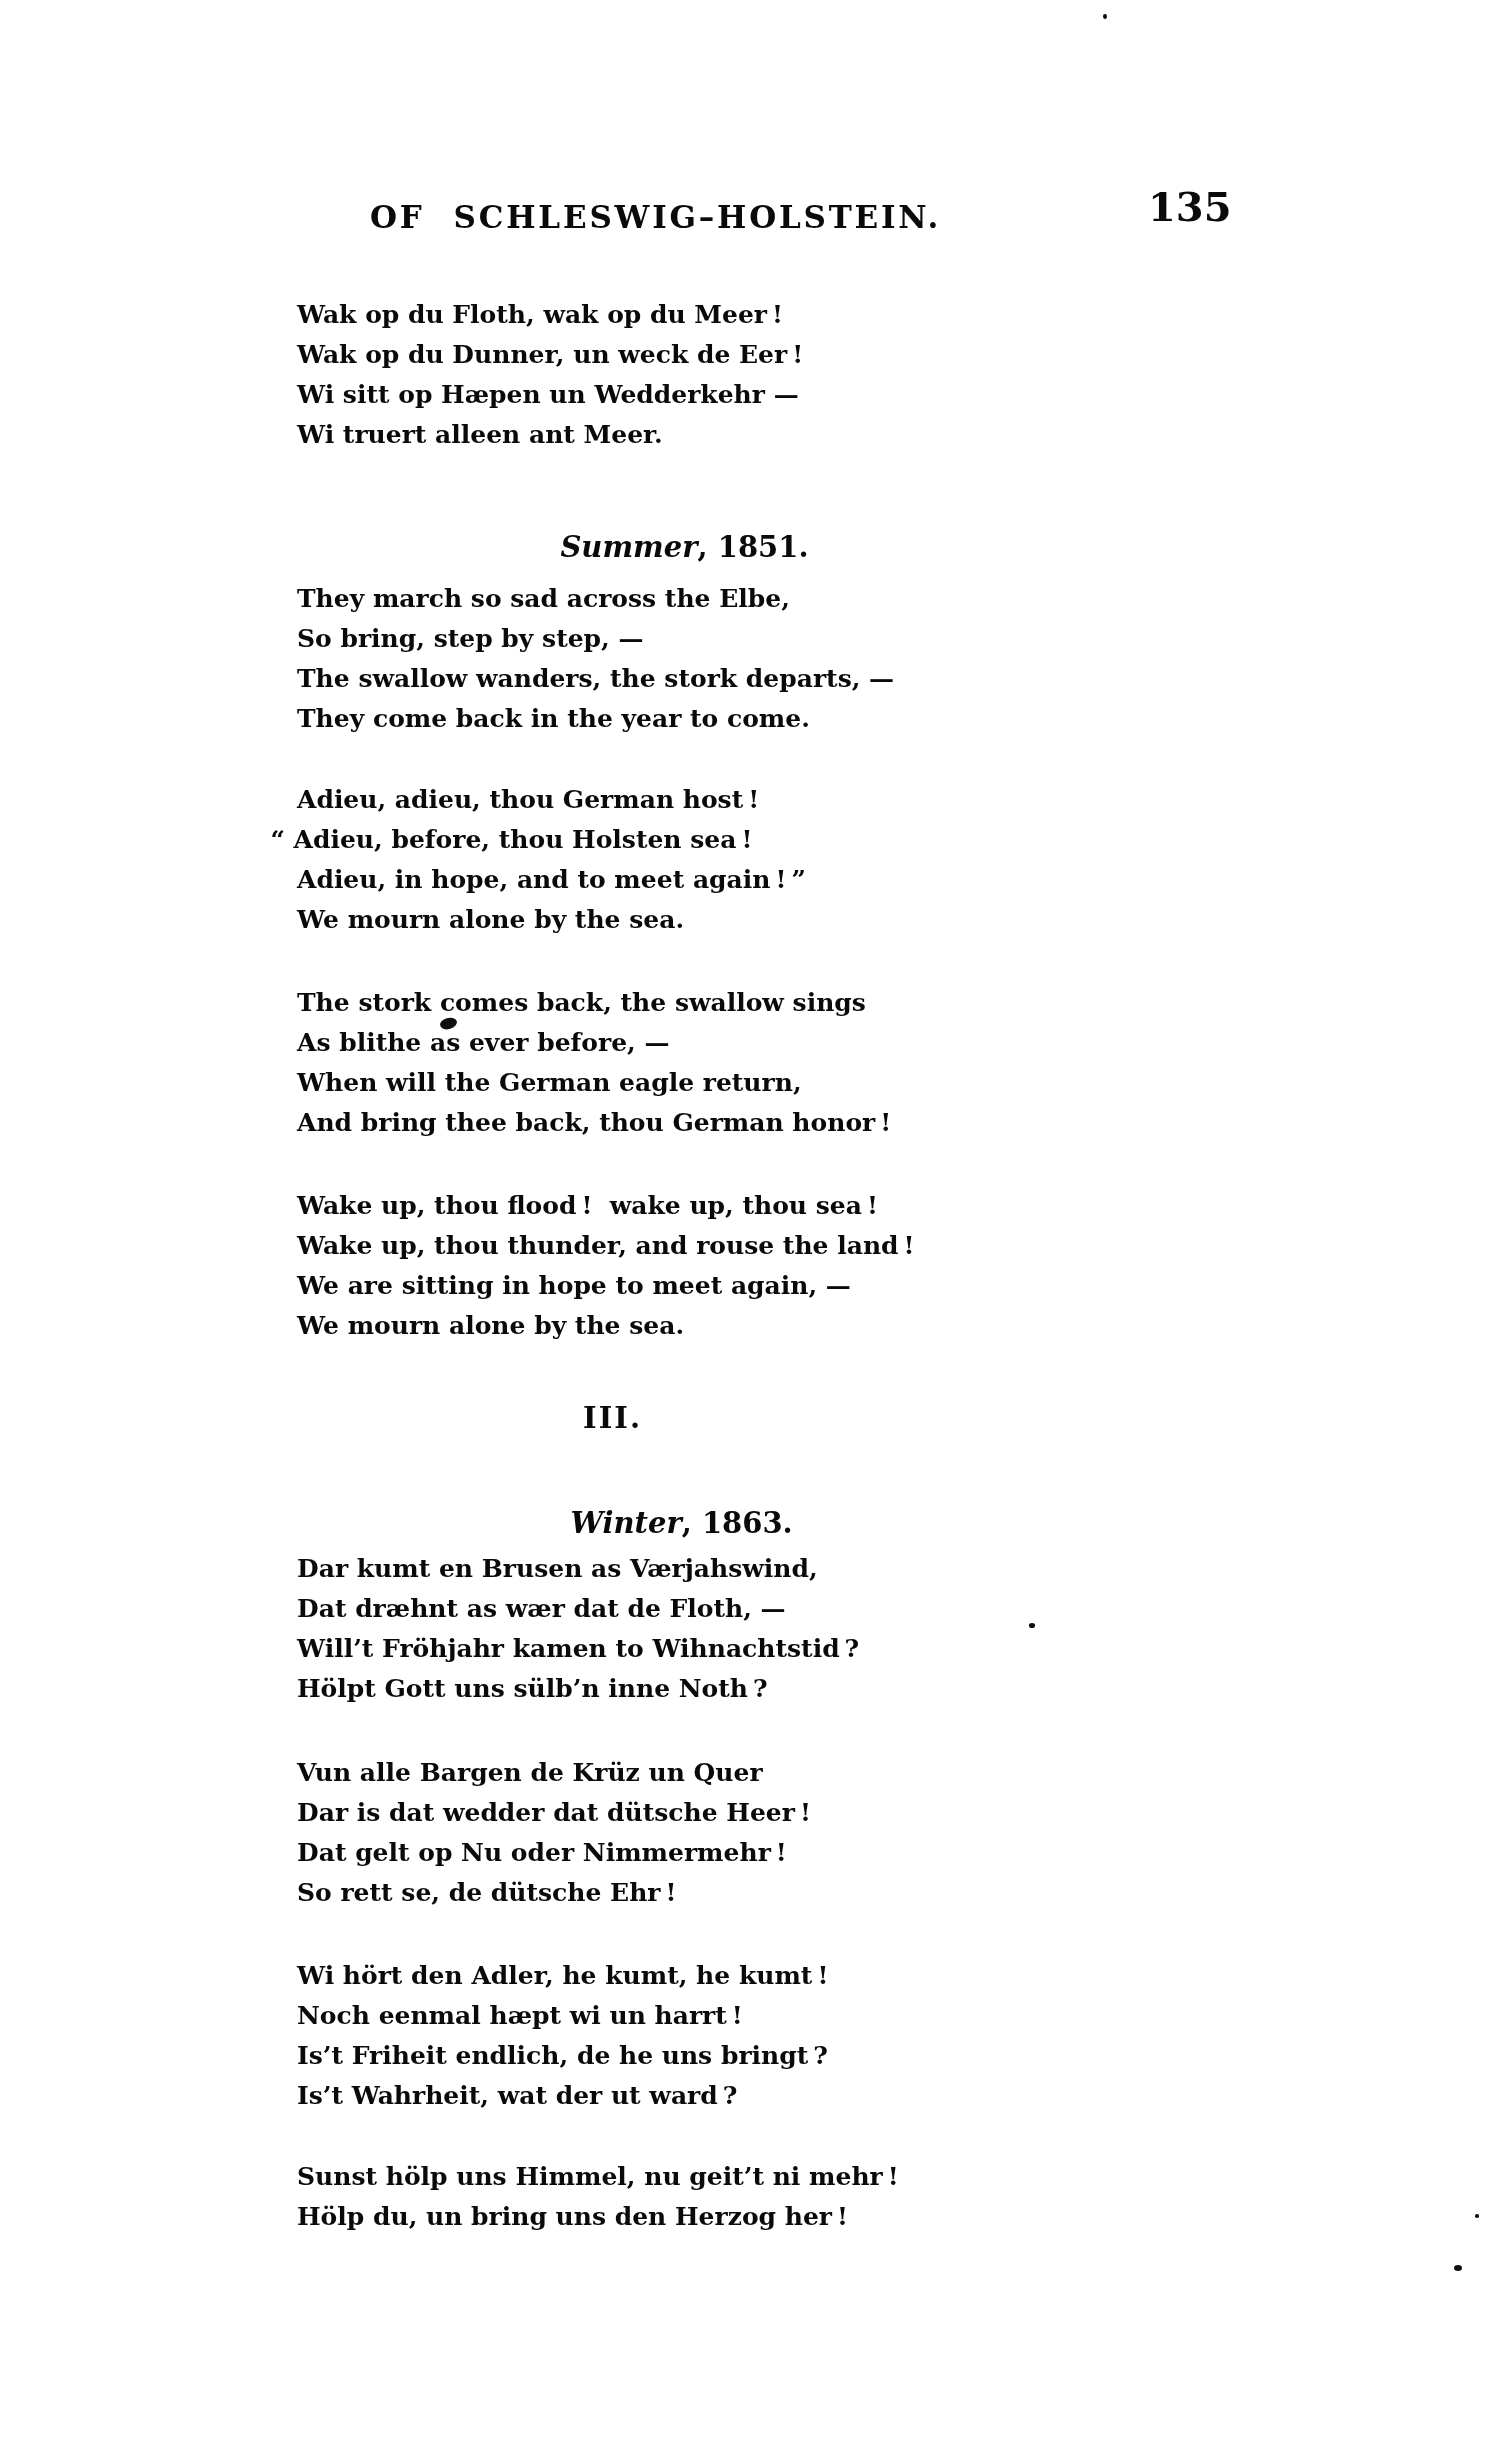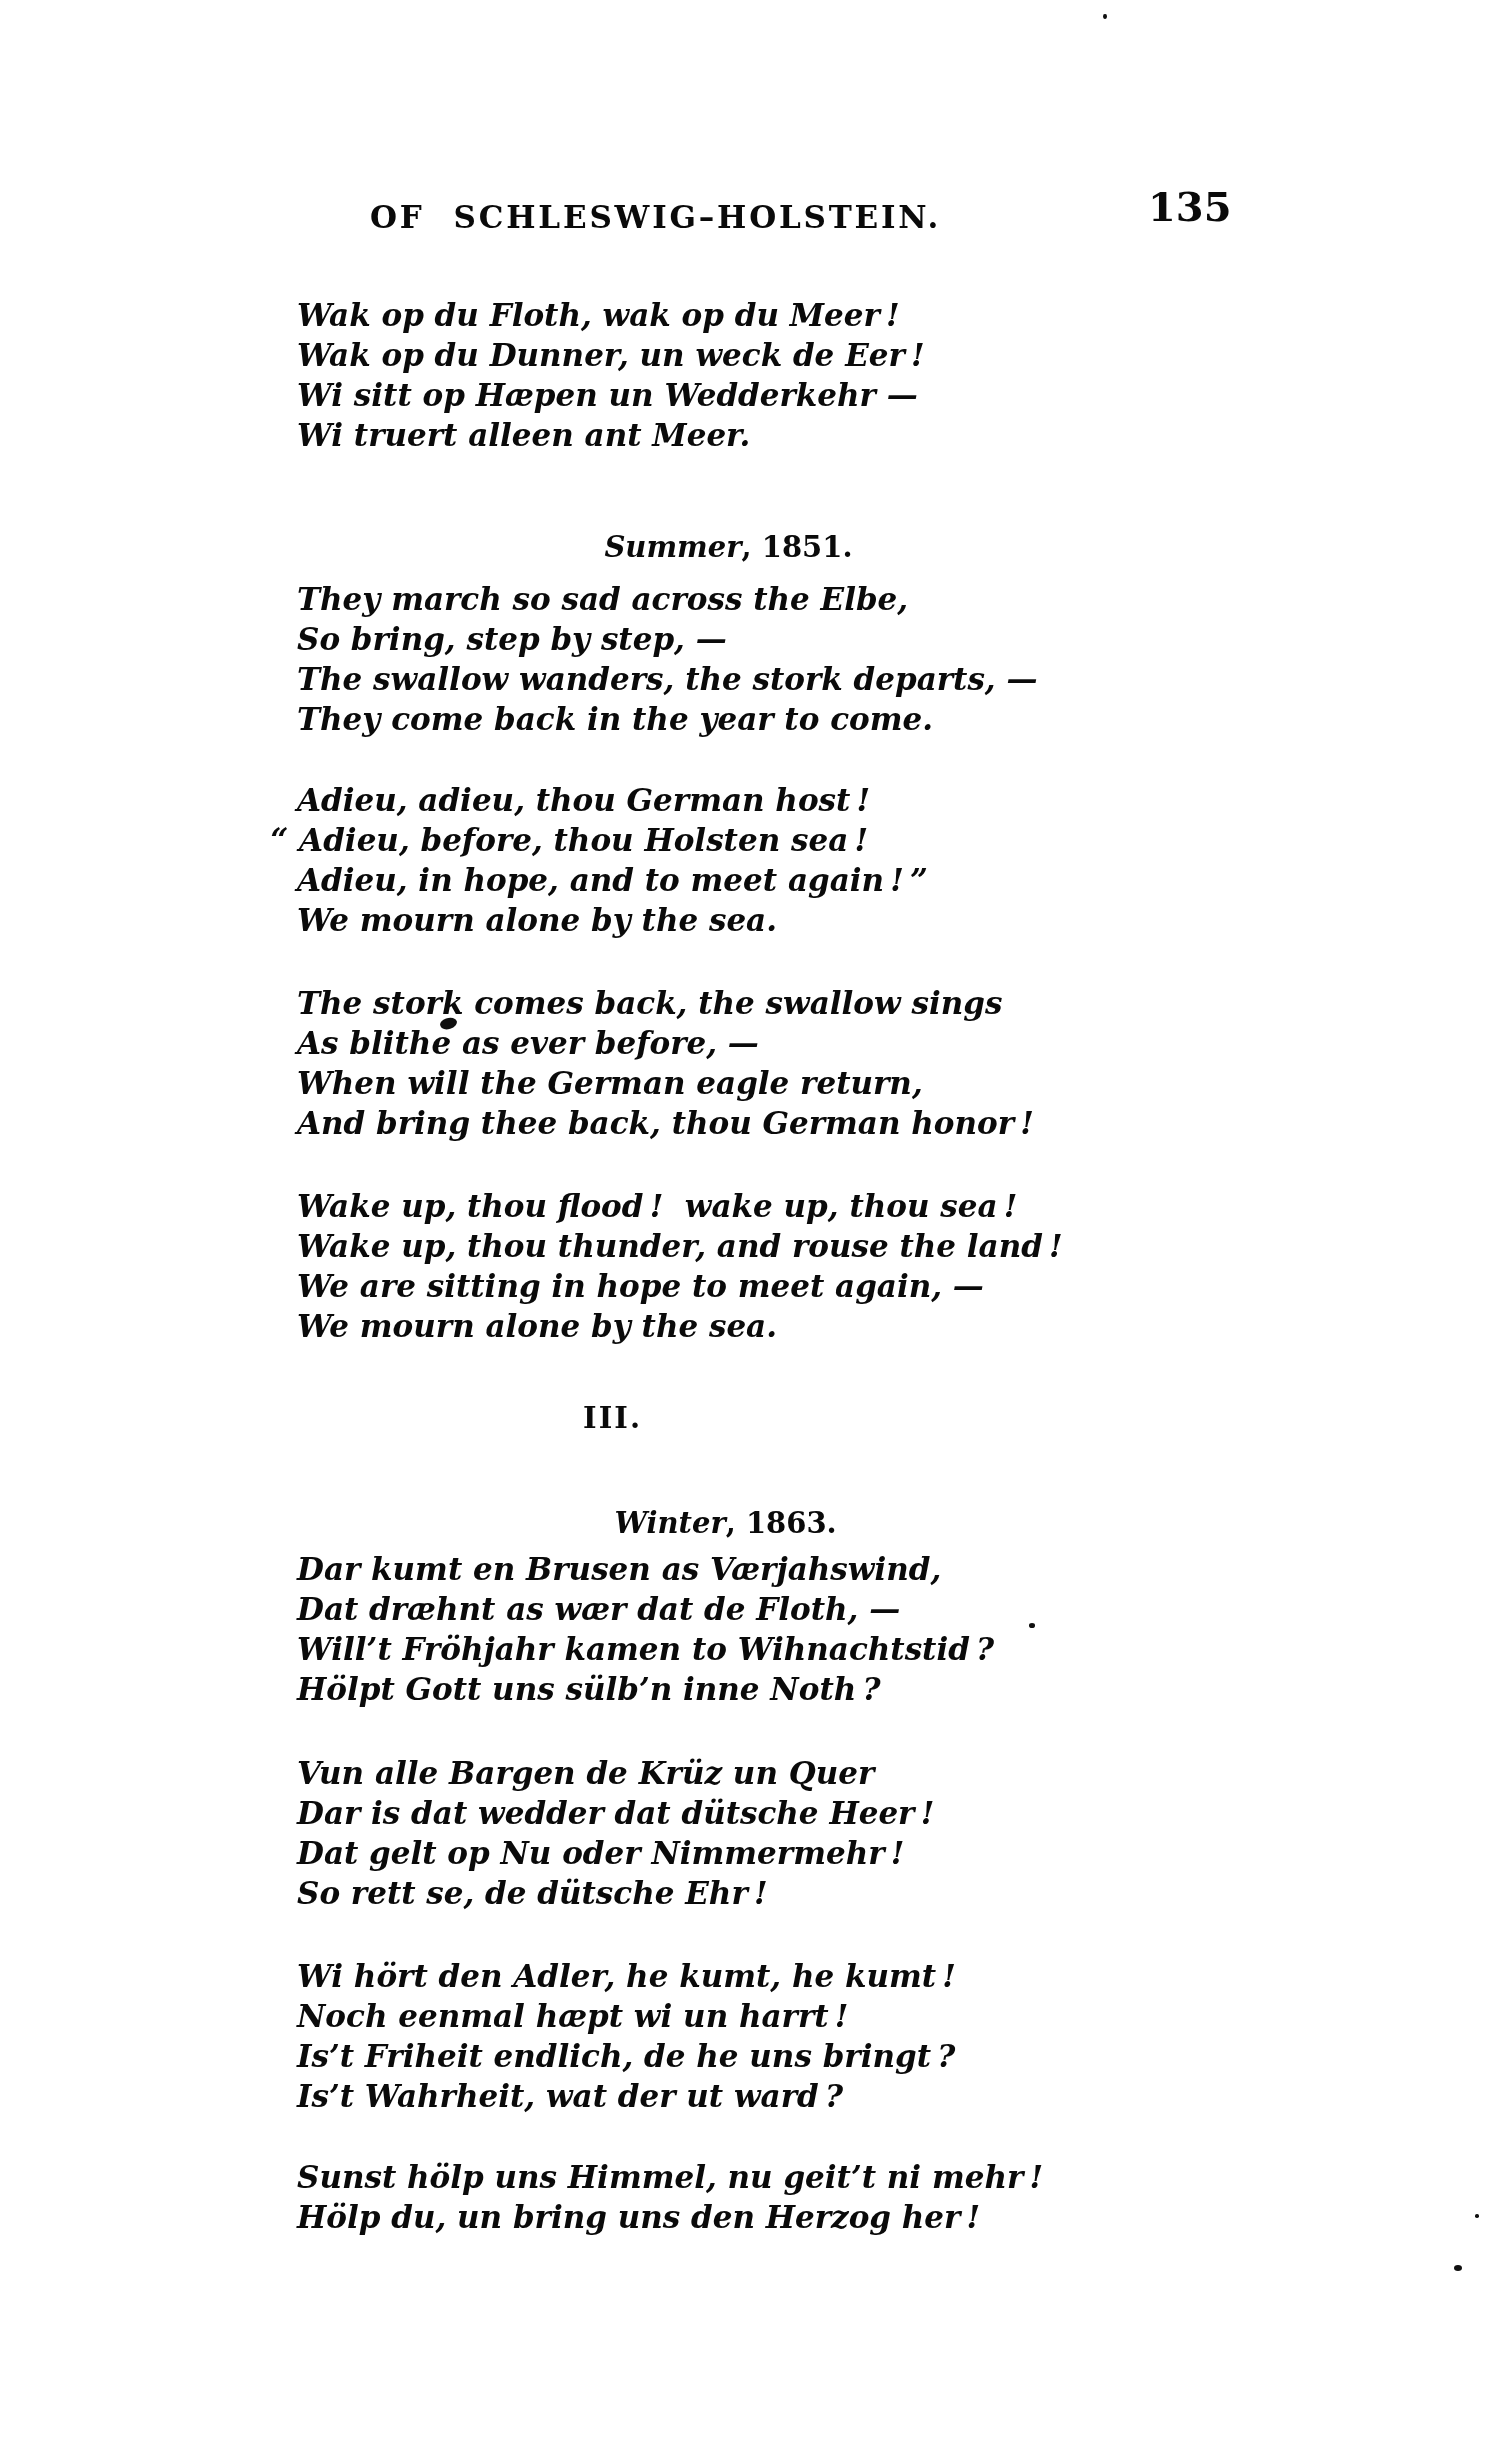--- a/index.html
+++ b/index.html
@@ -26,30 +26,30 @@
     font-size:40px; font-weight:bold;
     line-height:1; white-space:pre;
   }
   
   .stanza{
     position:absolute;
     left:297px;
     width:872px;
   }
   .line{
-    font-size:31px; font-weight:bold;
-    line-height:40px; white-space:pre;font-style:italic;
+    font-size:25px; font-weight:bold;
+    line-height:40px; white-space:pre;
   }
   .line.hang{ text-indent:-26.5px; }
   .section-heading{
     position:absolute;
     font-size:29px; font-weight:bold;
     line-height:1; white-space:pre;
   }
-  .season{ font-style:italic;margin-left:44px; }
+  .season{ font-style:italic; }
   .roman-numeral{ letter-spacing:2.1px; }
   
   .blot{
     position:absolute; background:#101010; border-radius:50%;
   }
   .ink-blot{
     left:440px; top:1018px; width:17px; height:10.5px;
     transform:rotate(-18deg);
     border-radius:45% 55% 50% 50%;
   }

